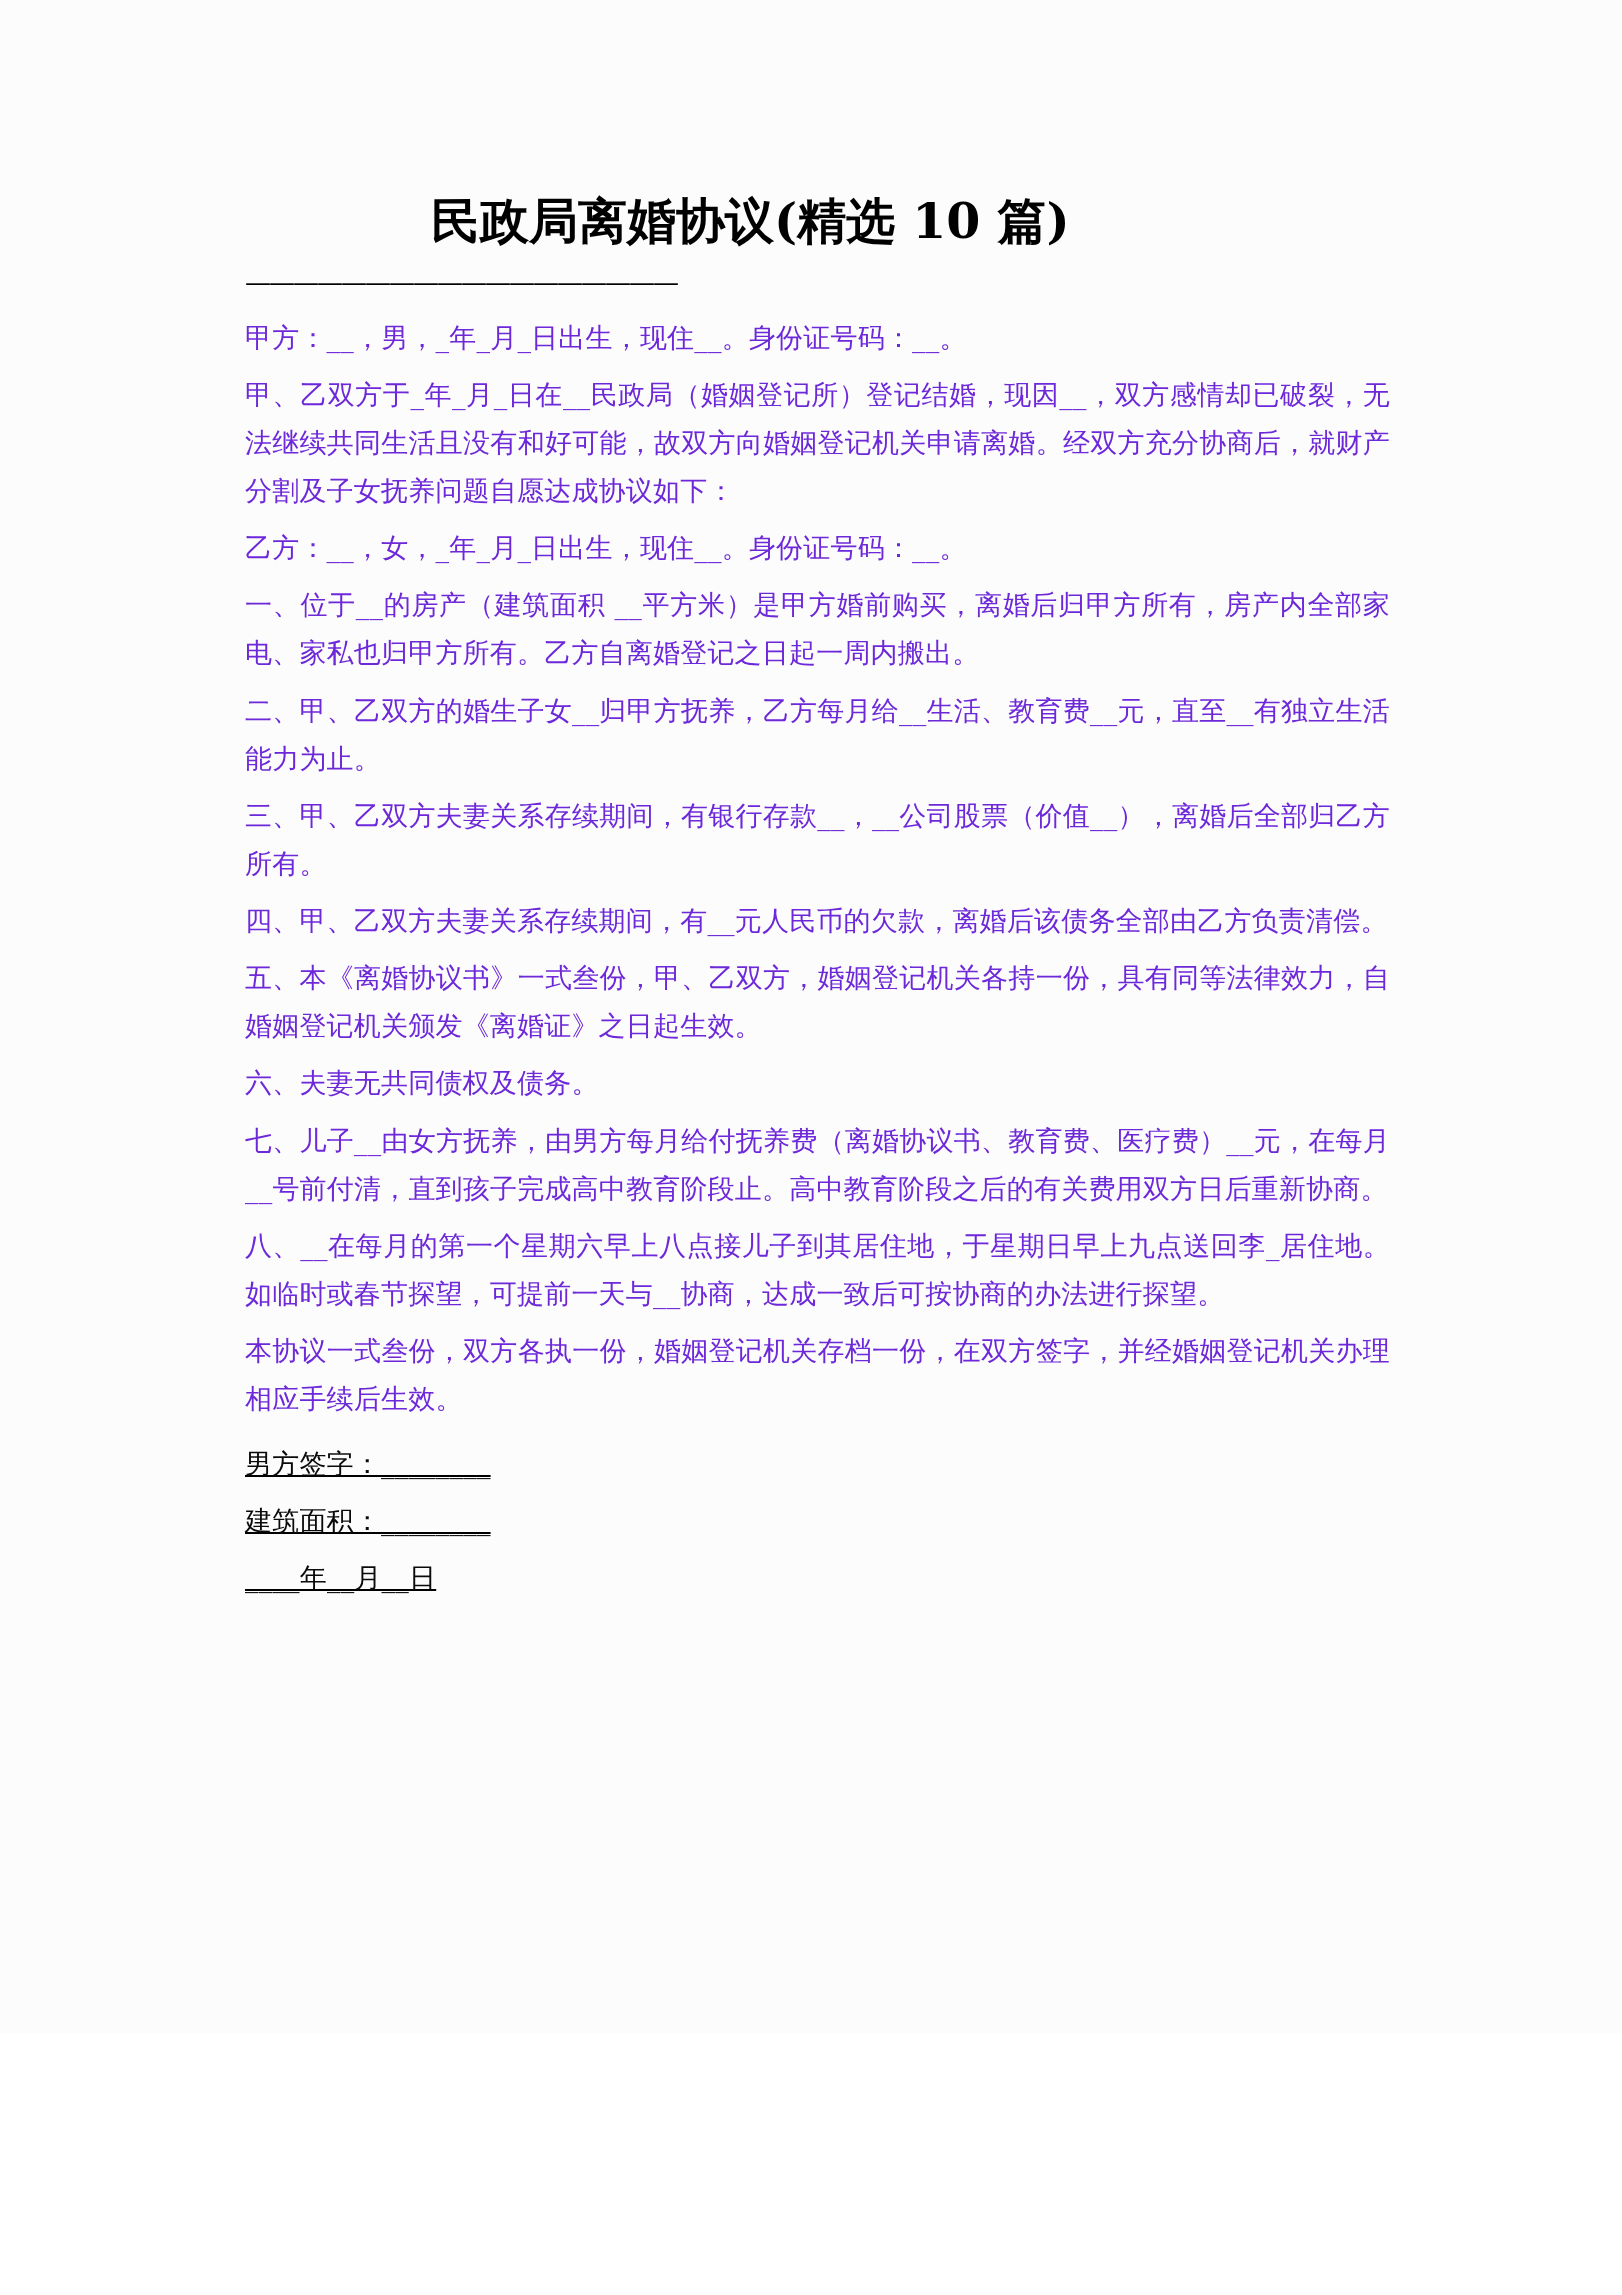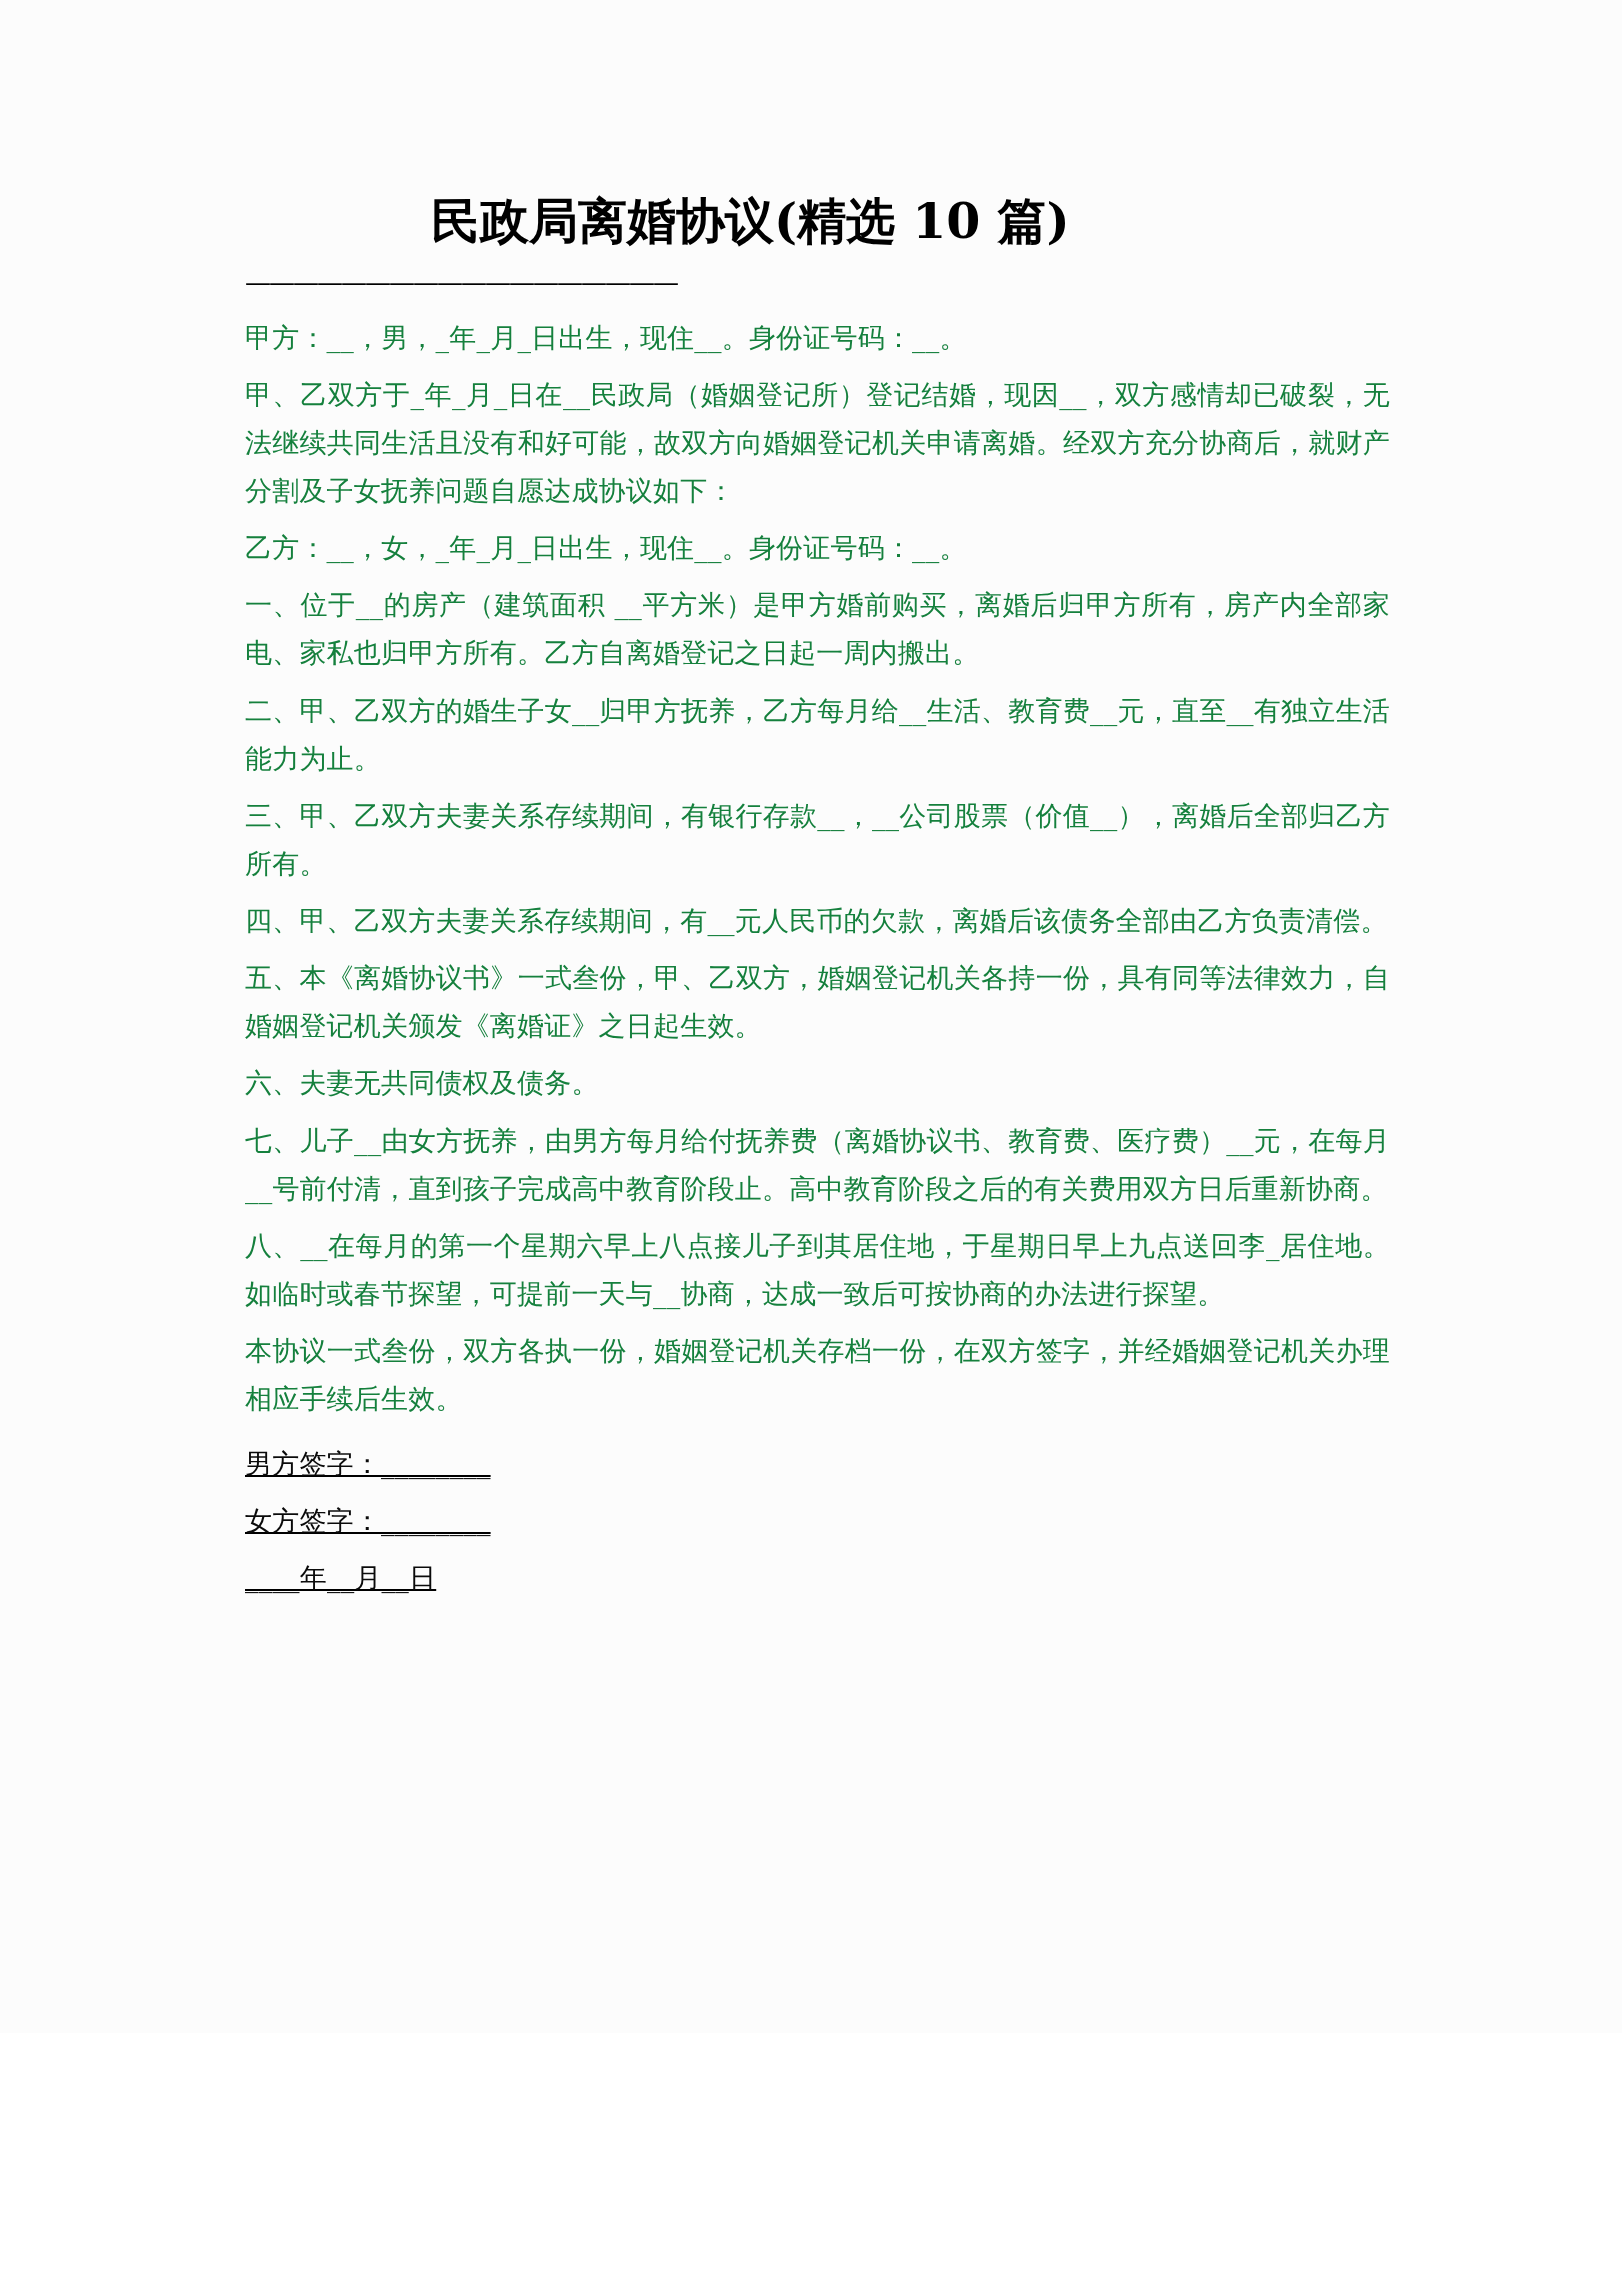--- a/index.html
+++ b/index.html
@@ -52,21 +52,21 @@
     overflow: hidden;
     margin: 0 0 14.4px 0;
     white-space: nowrap;
   }
 
   
   .body-text p {
     font-family: "DejaVu Serif", "Liberation Serif", serif;
     font-size: 27px;
     line-height: 48px;
-    color: #15803d;
+    color: #6d28d9;
     margin: 0 0 9.2px 0;
     text-align: justify;
     text-justify: inter-ideograph;
     letter-spacing: 0.2px;
     word-break: break-all;
   }
 
   
   .sig-block {
     margin-top: 17px;
@@ -102,19 +102,19 @@
       <p>四、甲、乙双方夫妻关系存续期间，有__元人民币的欠款，离婚后该债务全部由乙方负责清偿。</p>
       <p>五、本《离婚协议书》一式叁份，甲、乙双方，婚姻登记机关各持一份，具有同等法律效力，自婚姻登记机关颁发《离婚证》之日起生效。</p>
       <p>六、夫妻无共同债权及债务。</p>
       <p>七、儿子__由女方抚养，由男方每月给付抚养费（离婚协议书、教育费、医疗费）__元，在每月__号前付清，直到孩子完成高中教育阶段止。高中教育阶段之后的有关费用双方日后重新协商。</p>
       <p>八、__在每月的第一个星期六早上八点接儿子到其居住地，于星期日早上九点送回李_居住地。如临时或春节探望，可提前一天与__协商，达成一致后可按协商的办法进行探望。</p>
       <p>本协议一式叁份，双方各执一份，婚姻登记机关存档一份，在双方签字，并经婚姻登记机关办理相应手续后生效。</p>
     </div>
 
     <div class="sig-block">
       <p>男方签字：________</p>
-      <p>女方签字：________</p>
+      <p>建筑面积：________</p>
       <p>____年__月__日</p>
     </div>
 
   </div>
 </div>
 
 
 </body></html>

